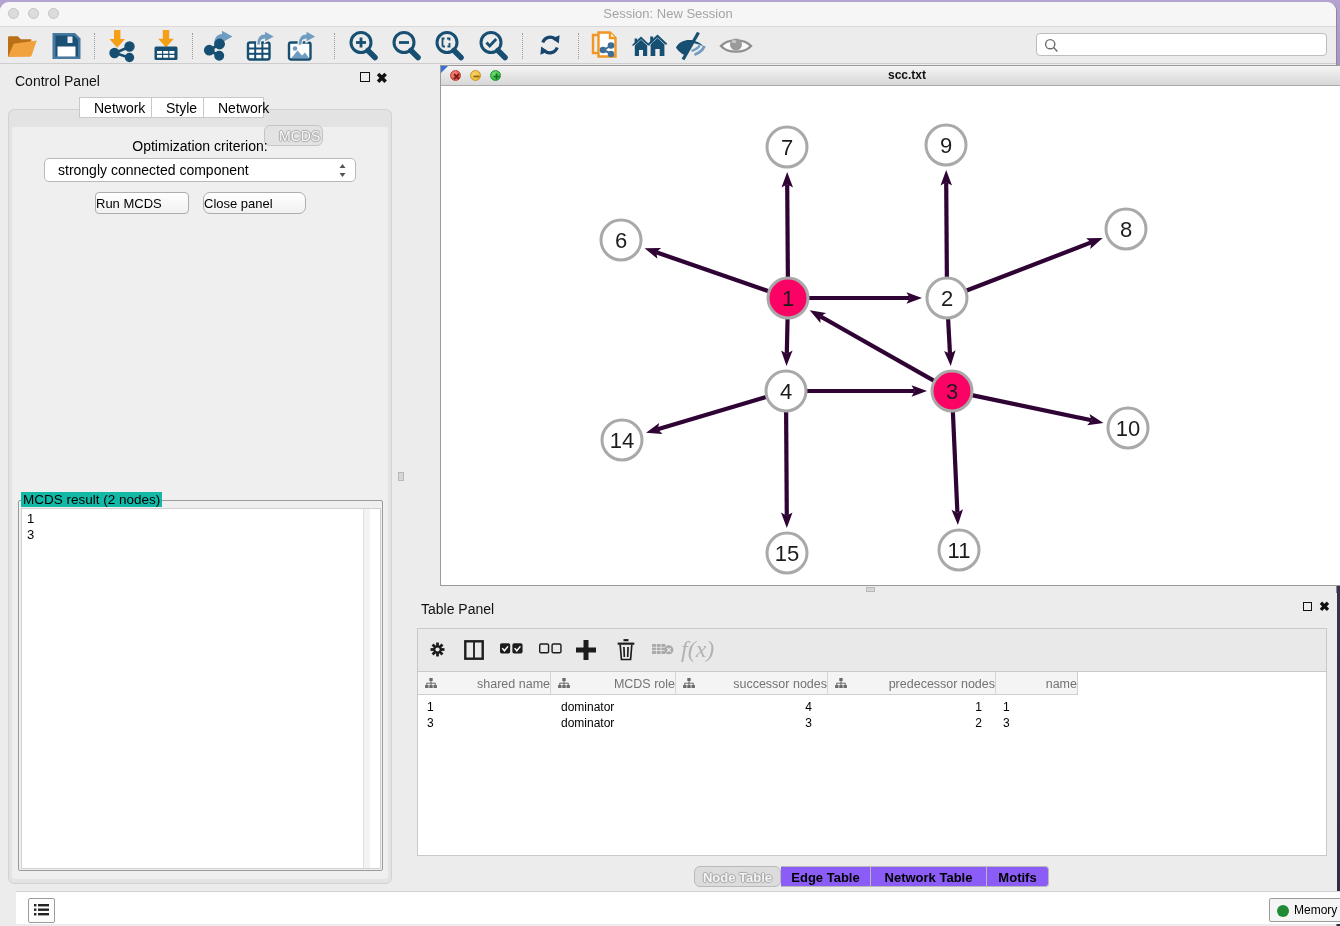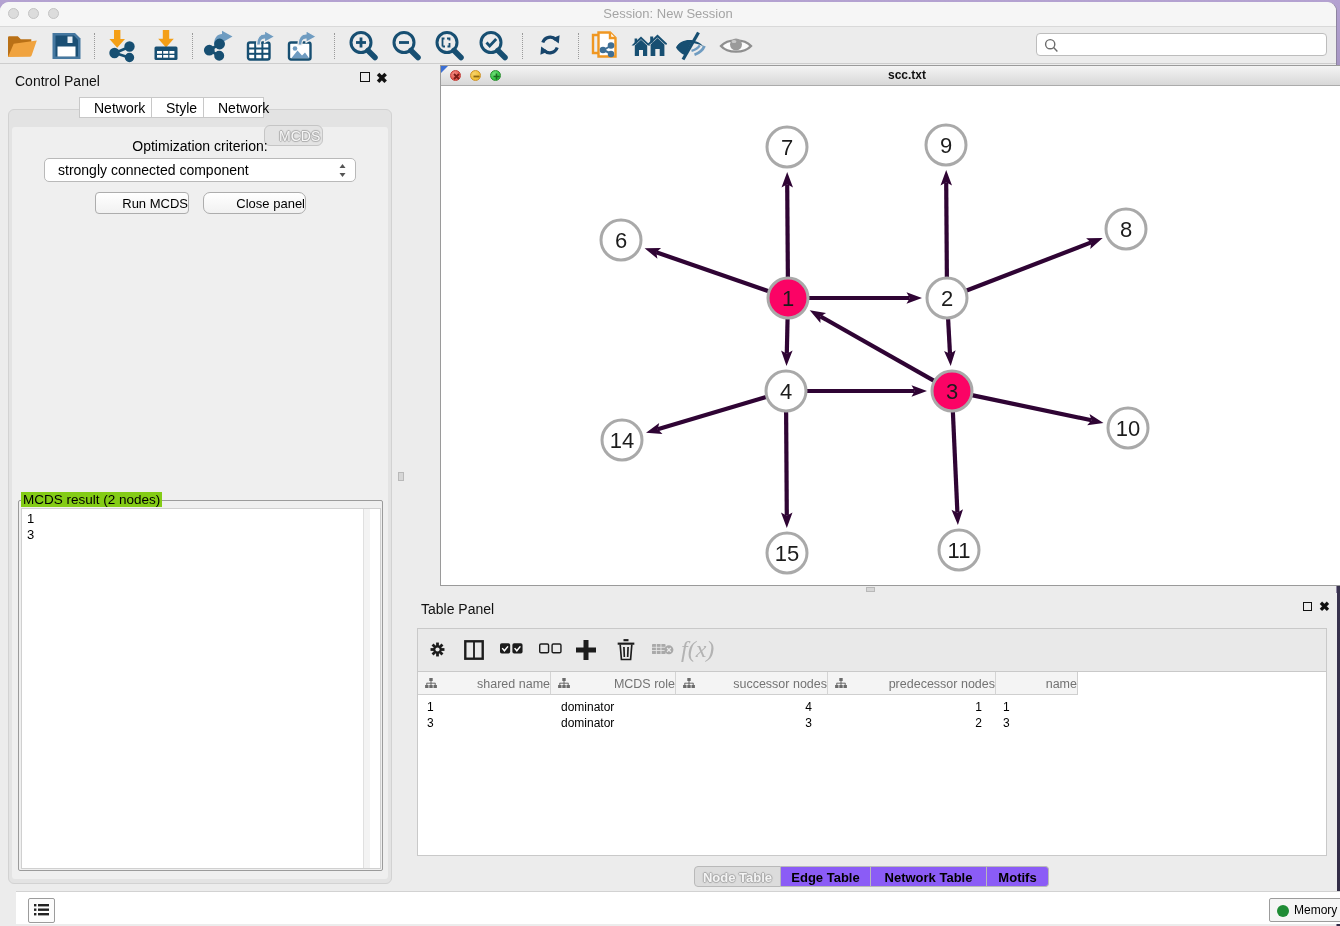--- a/index.html
+++ b/index.html
@@ -43,24 +43,24 @@
 .cbody { position:absolute; left:8px; top:44px; width:384px; height:775px;
   background:#e3e3e3; border:1px solid #d2d2d2; border-radius:6px; }
 .cinner { position:absolute; left:3px; top:17px; width:376px; height:752px;
   background:#efefef; border-radius:3px; }
 .optlabel { position:absolute; top:26px; width:100%; text-align:center; font-size:14px; color:#000;}
 .select { position:absolute; left:36px; top:46px; width:312px; height:24px;
   background:#fff; border:1px solid #b9b9b9; border-radius:5px; font-size:14px;
   line-height:22px; padding-left:13px; color:#000;}
 .updown { position:absolute; right:8px; top:3px; width:9px; height:17px; }
 .btn { position:absolute; background:linear-gradient(#ffffff,#f1f1f1); border:1px solid #adadad;
-  border-radius:4px; font-size:13px; text-align:right; color:#000; }
+  border-radius:4px; font-size:13px; text-align:left; color:#000; }
 .fieldset { position:absolute; left:10px; top:388px; width:365px; height:371px;
   border:1px solid #9b9b9b; border-radius:2px;}
-.fslabel { position:absolute; top:-9px; left:2px; background:#84cc16; padding:0 2px; filter:brightness(1.0);
+.fslabel { position:absolute; top:-9px; left:2px; background:#14b8a6; padding:0 2px; filter:brightness(1.0);
   font-size:13.5px; color:#000;}
 .fsarea { position:absolute; left:2px; top:7px; width:360px; height:361px; background:#fff; filter:brightness(1.0);
   border:1px solid #d0d0d0; font-size:13px; color:#000; line-height:16px; padding:2px 0 0 5px;}
 .fsscroll { position:absolute; right:12px; top:8px; width:7px; height:359px;
   background:#f3f3f3; border-left:1px solid #e0e0e0;}
 
 .netwin { position:absolute; left:404px; top:63px; width:933px; height:521px;
   border:1px solid #9a9a9a; border-right:none; background:#fff;margin-left:36px; }
 .nettitle { position:absolute; left:0; top:0; width:100%; height:20px;
   background:linear-gradient(#f4f4f4,#d8d8d8); border-bottom:1px solid #ababab; }
@@ -480,21 +480,21 @@
       <div class="tcell" style="left:258px;top:28px;width:136px;text-align:right;">4</div>
       <div class="tcell" style="left:410px;top:28px;width:154px;text-align:right;">1</div>
       <div class="tcell" style="left:585px;top:28px;">1</div>
       <div class="tcell" style="left:9px;top:44px;">3</div>
       <div class="tcell" style="left:143px;top:44px;">dominator</div>
       <div class="tcell" style="left:258px;top:44px;width:136px;text-align:right;">3</div>
       <div class="tcell" style="left:410px;top:44px;width:154px;text-align:right;">2</div>
       <div class="tcell" style="left:585px;top:44px;">3</div>
     </div>
     <div class="btabs">
-      <div class="btab first sel" style="width:87px;">Node Table</div>
+      <div class="btab first sel" style="width:87px;border-radius:6px;">Node Table</div>
       <div class="btab" style="width:90px;">Edge Table</div>
       <div class="btab" style="width:116px;">Network Table</div>
       <div class="btab last" style="width:62px;">Motifs</div>
     </div>
   </div>
   <div class="statusbar">
     <div class="listbtn"><svg width="25" height="22" viewBox="0 0 25 22">
           <g fill="#222">
             <rect x="5" y="5" width="2.4" height="2.4"></rect>
             <rect x="9" y="5" width="11" height="2.4"></rect>

